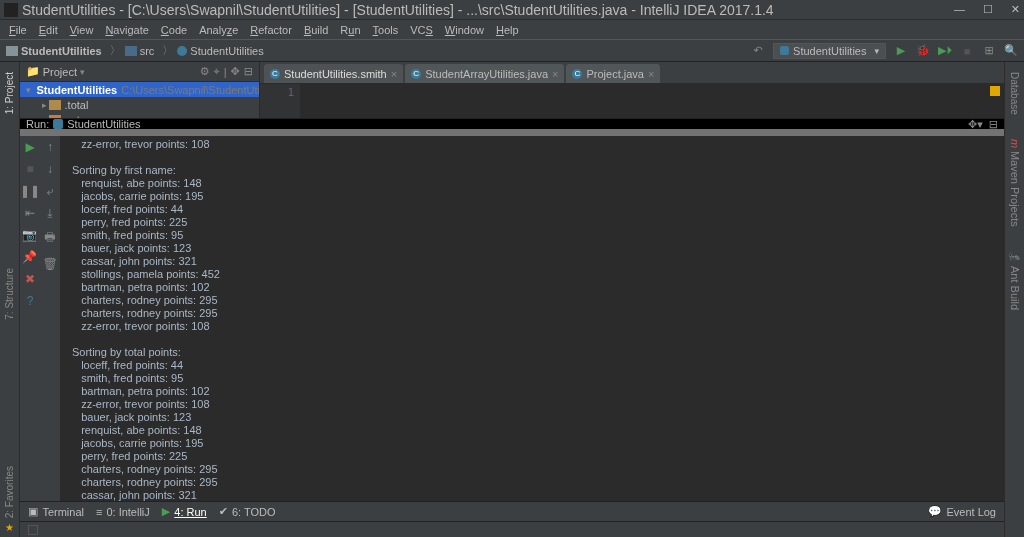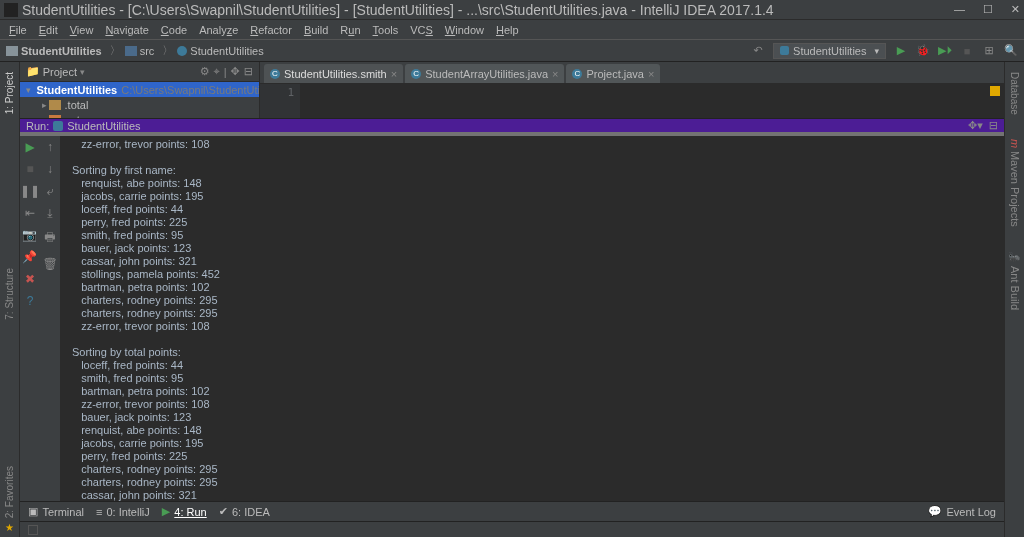--- a/index.html
+++ b/index.html
@@ -44,21 +44,21 @@
 .editor-area { flex: 1; display: flex; flex-direction: column; background: #2b2b2b; }
 .editor-tabs { height: 22px; background: #3c3f41; display: flex; align-items: flex-end; padding: 0 4px; gap: 2px; border-bottom: 1px solid #2b2b2b; }
 .editor-tab { background: #515658; color: #bbb; height: 19px; padding: 0 6px; display: flex; align-items: center; gap: 4px; border-top-left-radius: 3px; border-top-right-radius: 3px;}
 .editor-tab.active { background: #4e5254; color: #ddd;}
 .editor-tab .cicon { width: 10px; height: 10px; border-radius: 50%; background: #3d7a99; display: inline-flex; align-items: center; justify-content: center; color: #fff; font-size: 8px; }
 .editor-tab .close { color: #888; font-size: 11px; }
 .editor-body { flex: 1; display: flex; }
 .linenum { width: 40px; background: #313335; color: #606366; padding: 2px 6px; text-align: right; font-family: Consolas, monospace; font-size: 11px;}
 .editor-content { flex: 1; background: #2b2b2b; position: relative; }
 .editor-content .mark { position: absolute; top: 2px; right: 4px; width: 10px; height: 10px; background: #e0a800; }
-.run-panel-header { height: 18px; background: #4c1d95; border-top: 1px solid #222; border-bottom: 4px solid #737373; display: flex; align-items: center; padding: 0 6px; color: #bbb; }
+.run-panel-header { height: 18px; background: #000000; border-top: 1px solid #222; border-bottom: 7px solid #737373; display: flex; align-items: center; padding: 0 6px; color: #bbb; }
 .run-panel-header .lbl { flex: 1; display: flex; align-items: center; gap: 4px;}
 .run-panel-header .tools { display: flex; gap: 6px; color: #888;}
 .run-body { flex: 1; display: flex; background: #2b2b2b; min-height: 0; }
 .run-left-tools { width: 20px; background: #3c3f41; display: flex; flex-direction: column; align-items: center; padding-top: 4px; gap: 8px;}
 .run-left-tools2 { width: 20px; background: #3c3f41; display: flex; flex-direction: column; align-items: center; padding-top: 4px; gap: 8px;}
 .run-left-tools .ti, .run-left-tools2 .ti { color: #888; font-size: 12px; }
 .run-left-tools .ti.green { color: #499c54; }
 .run-left-tools .ti.red { color: #c75450;}
 .run-left-tools .ti.blue { color: #3d7a99;}
 .run-left-tools2 .ti.grey { color: #888;}
@@ -237,21 +237,21 @@
       <div class="console" id="console"><div class="line">   zz-error, trevor points: 108</div><div class="line"></div><div class="line">Sorting by first name: </div><div class="line">   renquist, abe points: 148</div><div class="line">   jacobs, carrie points: 195</div><div class="line">   loceff, fred points: 44</div><div class="line">   perry, fred points: 225</div><div class="line">   smith, fred points: 95</div><div class="line">   bauer, jack points: 123</div><div class="line">   cassar, john points: 321</div><div class="line">   stollings, pamela points: 452</div><div class="line">   bartman, petra points: 102</div><div class="line">   charters, rodney points: 295</div><div class="line">   charters, rodney points: 295</div><div class="line">   zz-error, trevor points: 108</div><div class="line"></div><div class="line">Sorting by total points: </div><div class="line">   loceff, fred points: 44</div><div class="line">   smith, fred points: 95</div><div class="line">   bartman, petra points: 102</div><div class="line">   zz-error, trevor points: 108</div><div class="line">   bauer, jack points: 123</div><div class="line">   renquist, abe points: 148</div><div class="line">   jacobs, carrie points: 195</div><div class="line">   perry, fred points: 225</div><div class="line">   charters, rodney points: 295</div><div class="line">   charters, rodney points: 295</div><div class="line">   cassar, john points: 321</div></div>
     </div>
 
     <div class="status-bar-tools">
       <span class="sbt">▣ <span>Terminal</span></span>
       <span class="sbt">≡ <span>0: IntelliJ</span></span>
       <span class="sbt sel">
           <span class="green">▶</span> 
           <u>4: Run</u>
         </span>
-      <span class="sbt">✔ <span>6: IDEA</span></span>
+      <span class="sbt">✔ <span>6: TODO</span></span>
       <div class="spacer"></div>
       <span class="sbt">💬 <span>Event Log</span></span>
     </div>
     <div class="bottom-status">
       <span style="border:1px solid #555;width:10px;height:10px;margin-right:6px"></span>
     </div>
   </div>
 
   <div class="right-gutter">
     <div class="vtxt">Database</div>

